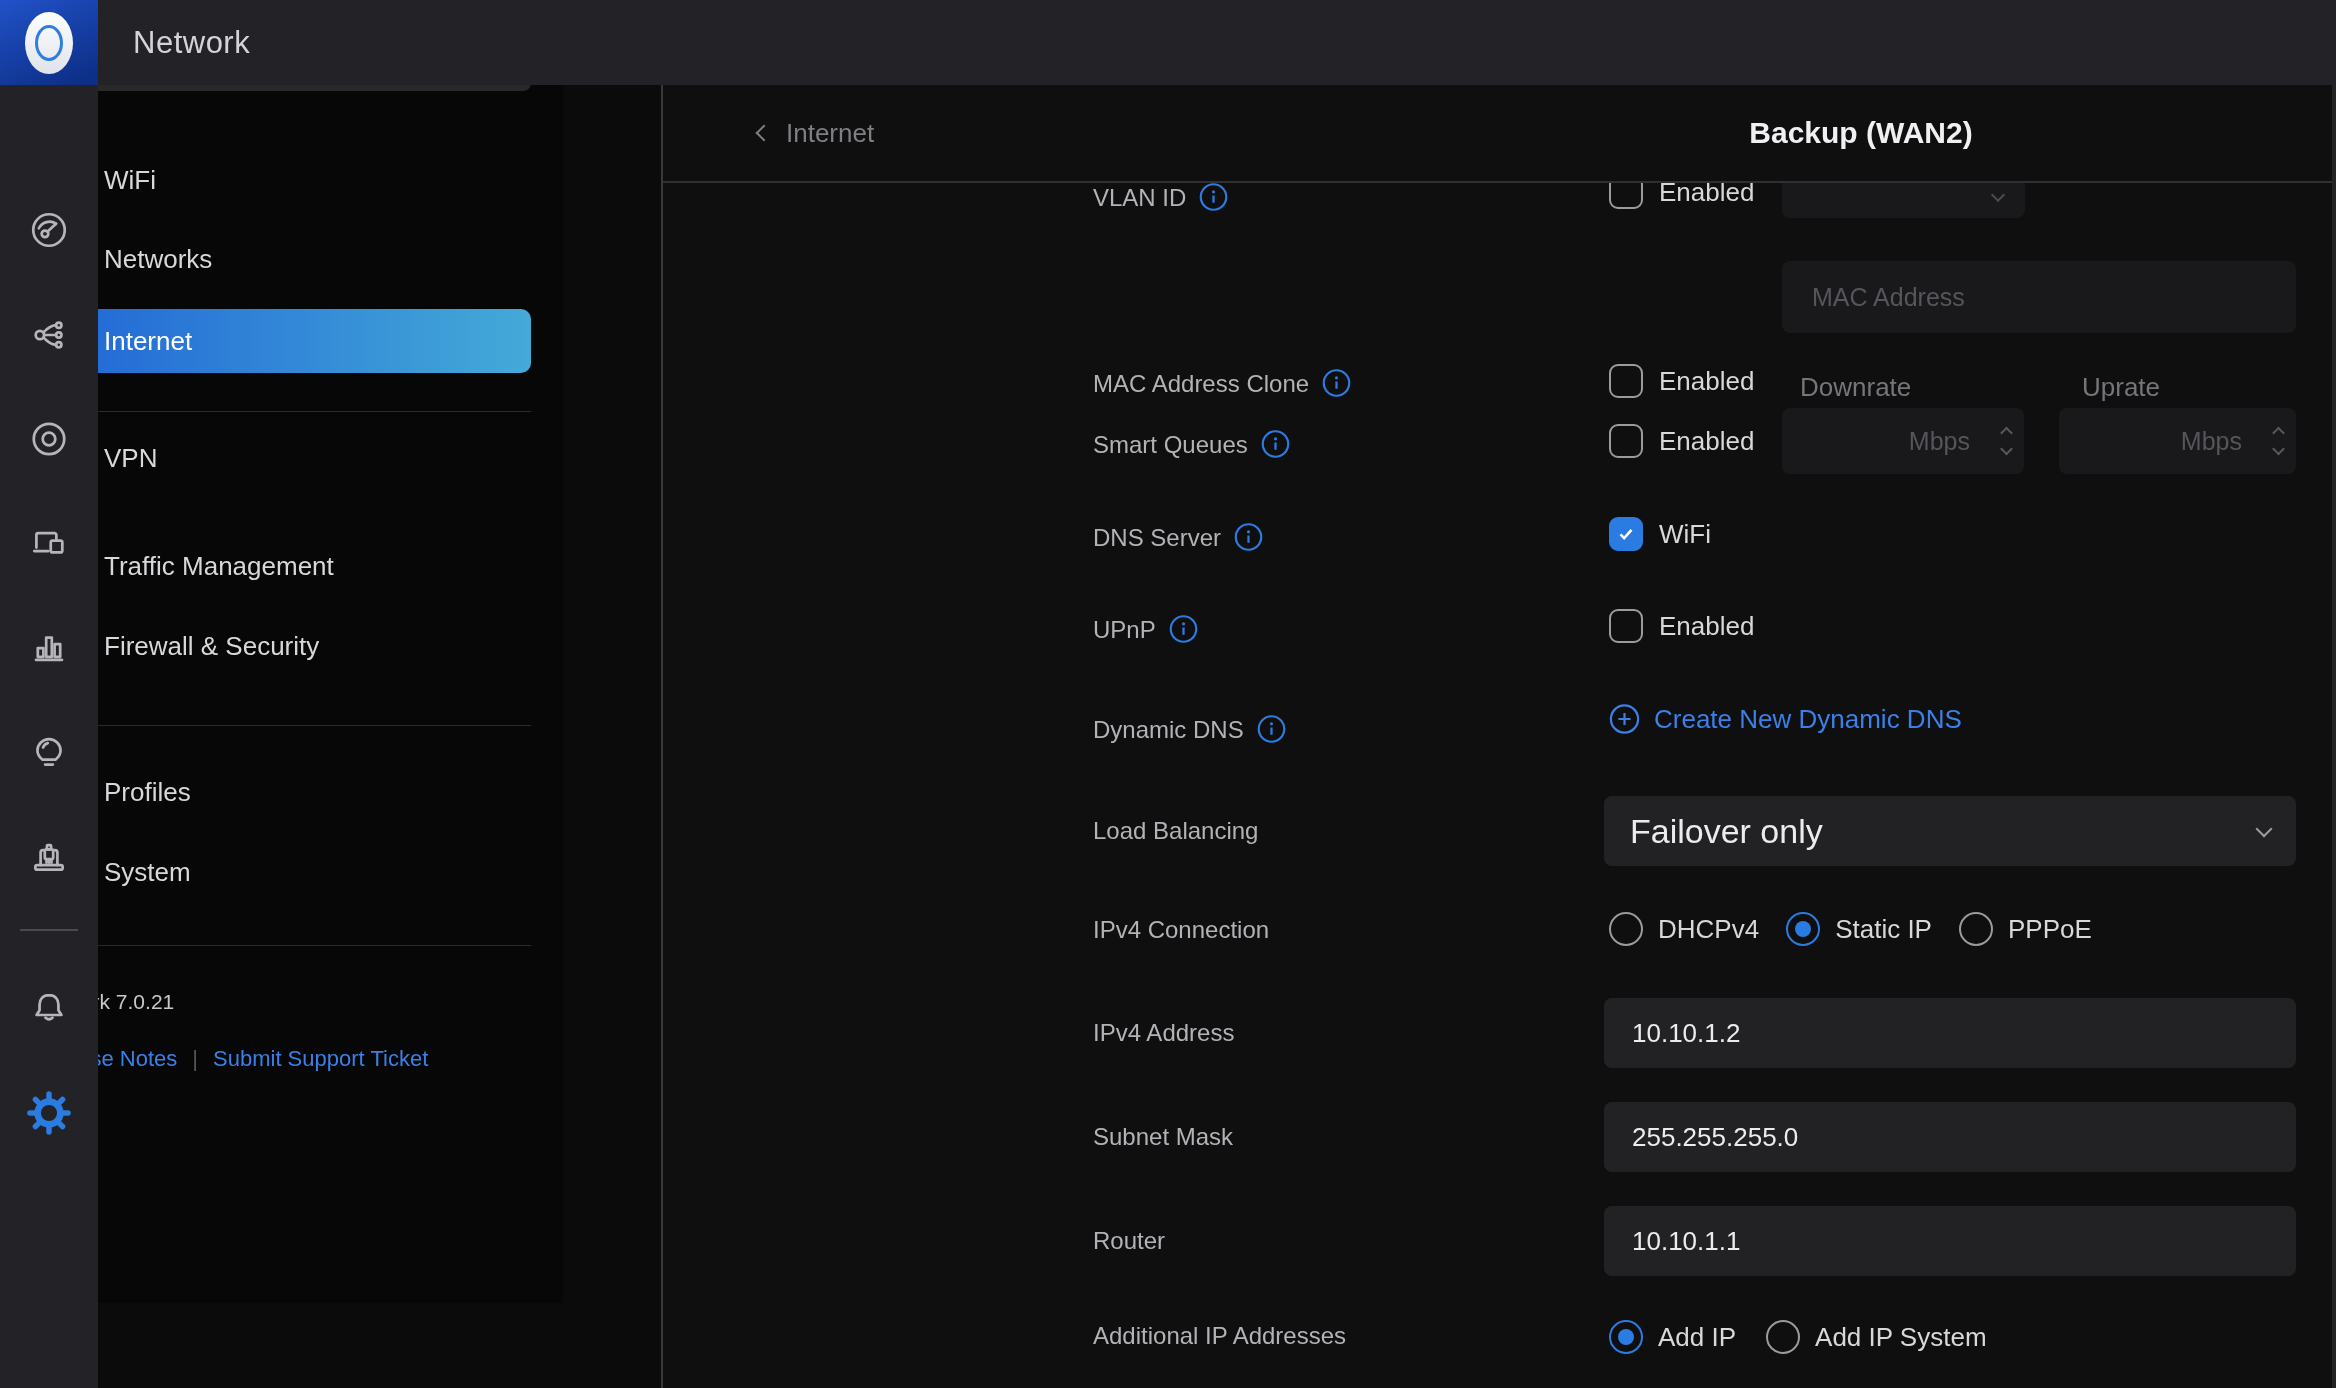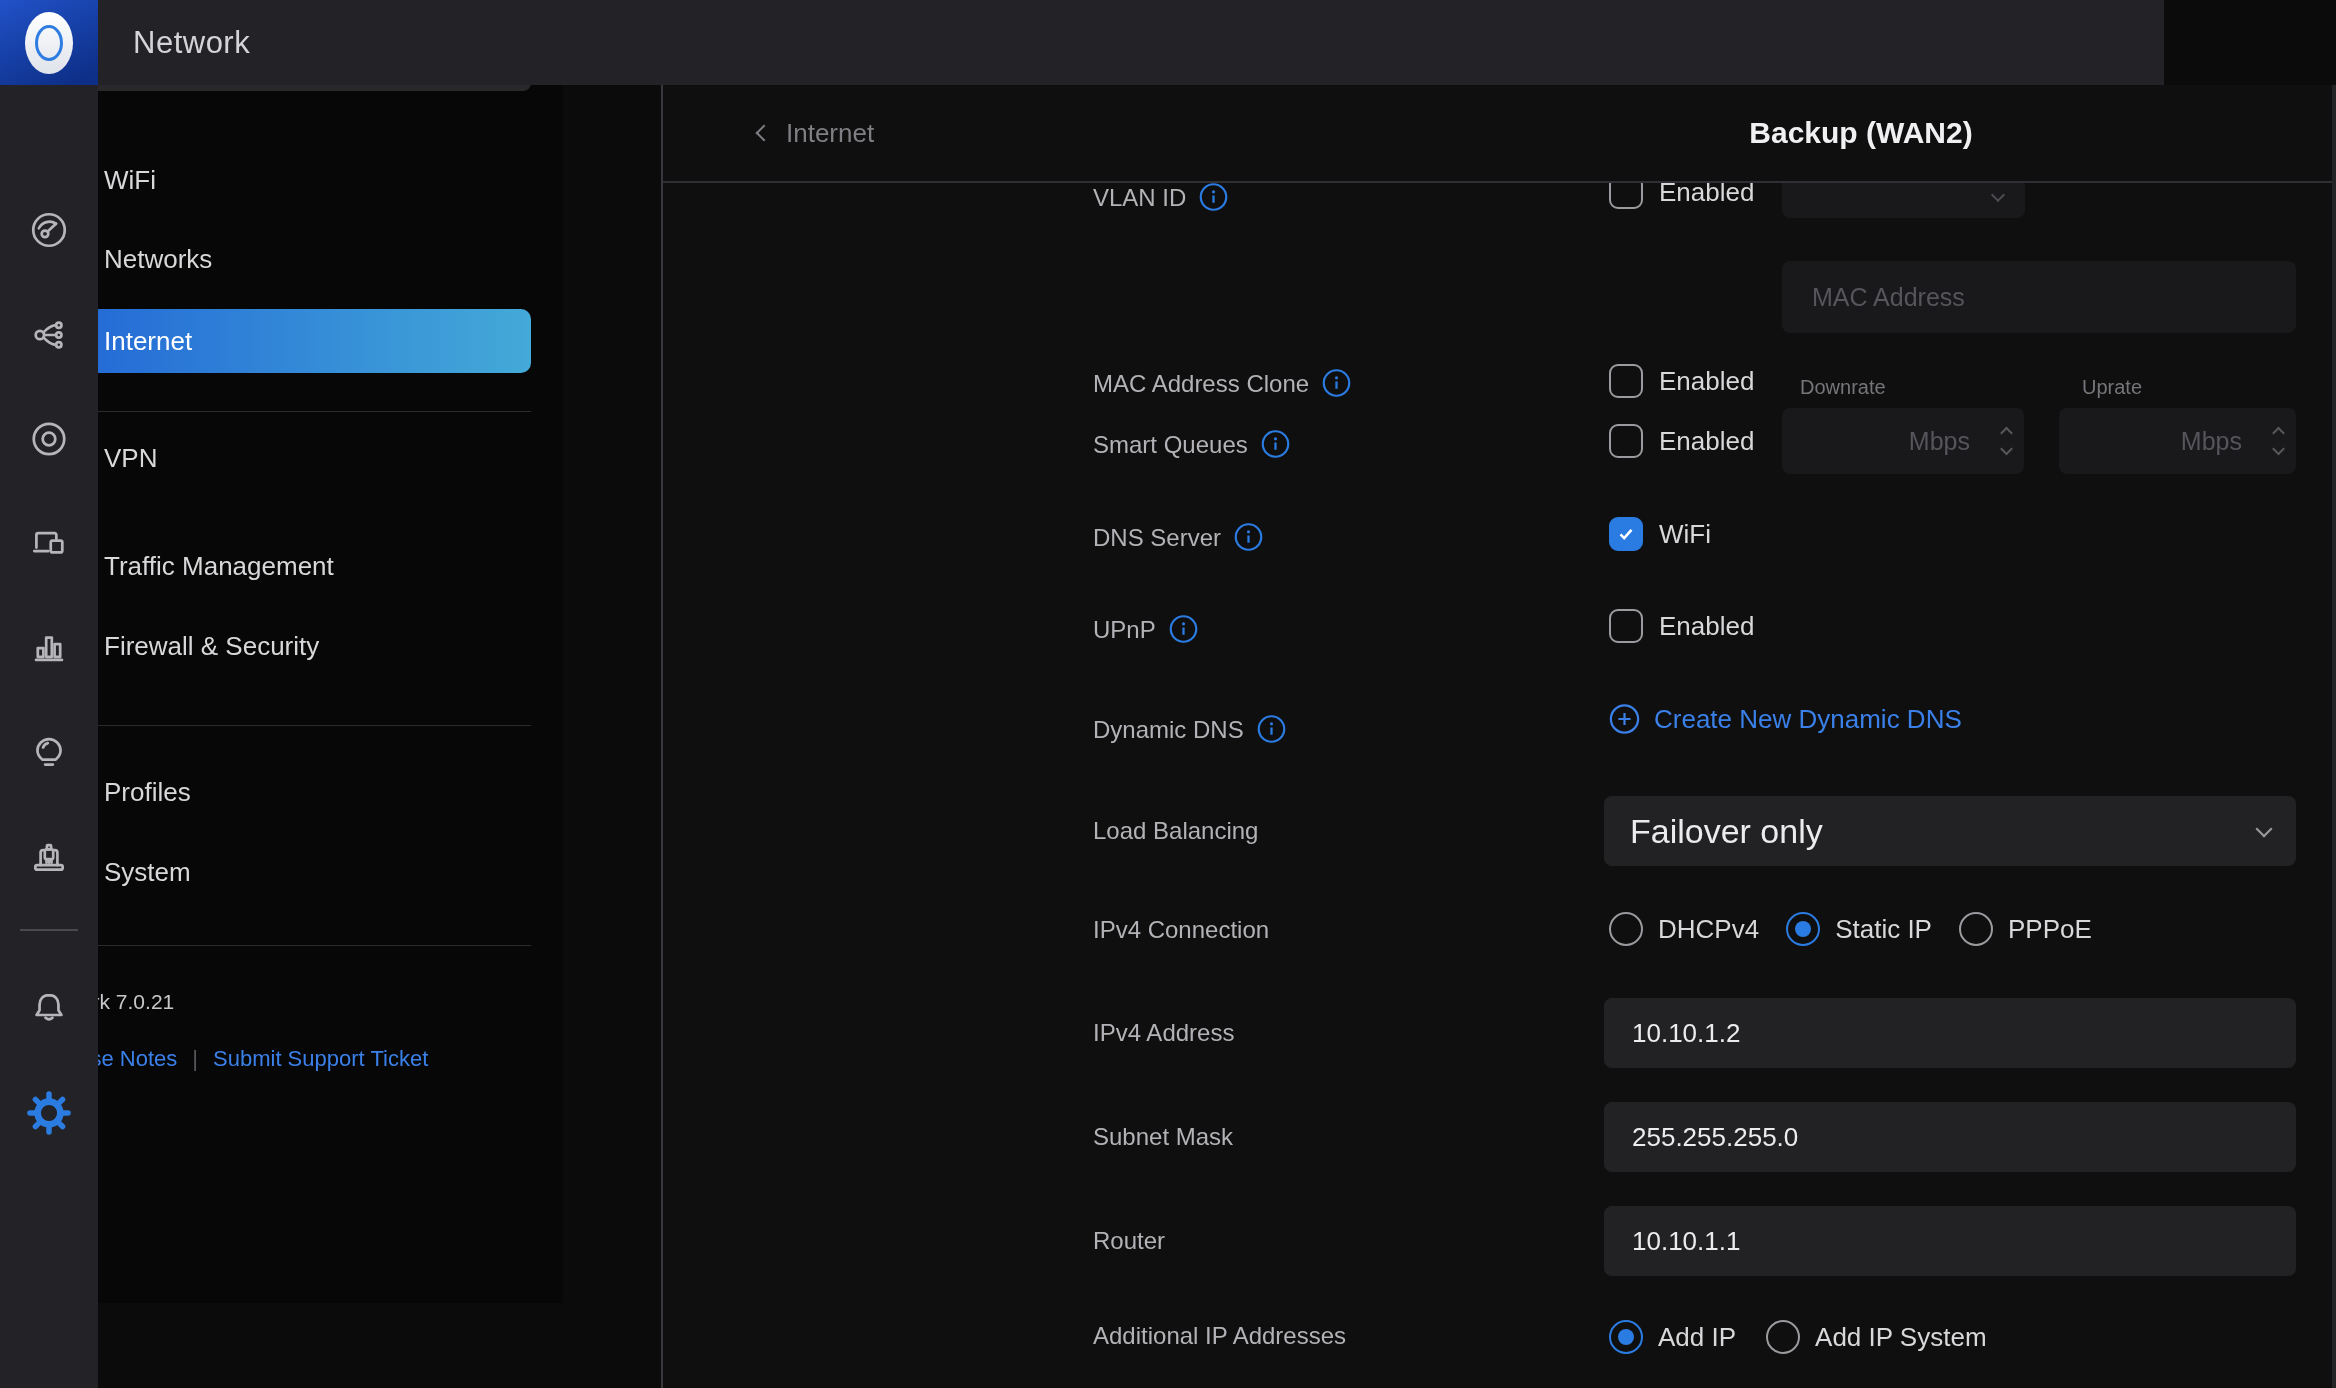--- a/index.html
+++ b/index.html
@@ -16,21 +16,21 @@
   }
   html,body{margin:0;padding:0;background:#000;}
   #screen{
     position:relative;width:2336px;height:1388px;overflow:hidden;
     background:#0b0b0c;
     font-family:"Liberation Sans","DejaVu Sans",sans-serif;
     -webkit-font-smoothing:antialiased;
   }
   .abs{position:absolute;}
   
-  #topbar{left:0;top:0;width:2164px;height:85px;background:var(--bar-bg);z-index:30;}
+  #topbar{left:0;top:0;width:2336px;height:85px;background:var(--bar-bg);z-index:30;}
   #logo{left:0;top:0;width:98px;height:85px;background:linear-gradient(155deg,#2152c8 0%,#0d2f88 90%);
     display:flex;align-items:center;justify-content:center;cursor:pointer;}
   #logo .puck{width:48px;height:62px;border-radius:50%;background:linear-gradient(180deg,#ffffff,#dfe3ea);
     display:flex;align-items:center;justify-content:center;}
   #logo .ring{width:22px;height:30px;border:3.5px solid #2f7de1;border-radius:50%;}
   #app-title{left:133px;top:0;height:85px;display:flex;align-items:center;
     font-size:31px;color:#d4d4d6;letter-spacing:.5px;}
   
   #rail{left:0;top:85px;width:98px;height:1303px;background:var(--bar-bg);z-index:25;}
   .rail-btn{position:absolute;left:0;width:98px;height:70px;display:flex;align-items:center;justify-content:center;cursor:pointer;}
@@ -84,21 +84,21 @@
   .radio.on::after{content:'';width:16px;height:16px;border-radius:50%;background:var(--accent);}
   .ctl-label{color:var(--bright);font-size:26px;white-space:nowrap;}
   .opt{display:flex;align-items:center;gap:15px;cursor:pointer;}
   .field{position:absolute;border-radius:8px;box-sizing:border-box;display:flex;align-items:center;}
   .field input{width:100%;background:transparent;border:none;outline:none;font-family:inherit;}
   .field.disabled{background:var(--input-off);}
   .field.enabled{background:var(--input-on);}
   .field.disabled input{color:#94949a;font-size:25px;}
   .field.disabled input::placeholder{color:#55555b;}
   .field.enabled input{color:#ececee;font-size:26px;}
-  .col-head{position:absolute;transform:translateY(-50%);color:#75757a;font-size:20px;}
+  .col-head{position:absolute;transform:translateY(-50%);color:#75757a;font-size:26px;}
   .stepper{position:absolute;right:13px;top:50%;transform:translateY(-50%);display:flex;flex-direction:column;gap:7px;align-items:center;cursor:pointer;}
   .stepper i{display:block;border:solid #58585d;border-width:0 2px 2px 0;padding:3.5px;}
   .stepper .up{transform:rotate(-135deg);}
   .stepper .dn{transform:rotate(45deg);}
   .link-action{position:absolute;display:flex;align-items:center;gap:14px;transform:translateY(-50%);
     color:var(--link);font-size:26px;cursor:pointer;white-space:nowrap;}
   .link-action svg{stroke:var(--link);fill:none;stroke-width:2;}
   .select-chev{position:absolute;right:26px;top:50%;margin-top:-8px;}
 </style>
 </head>

